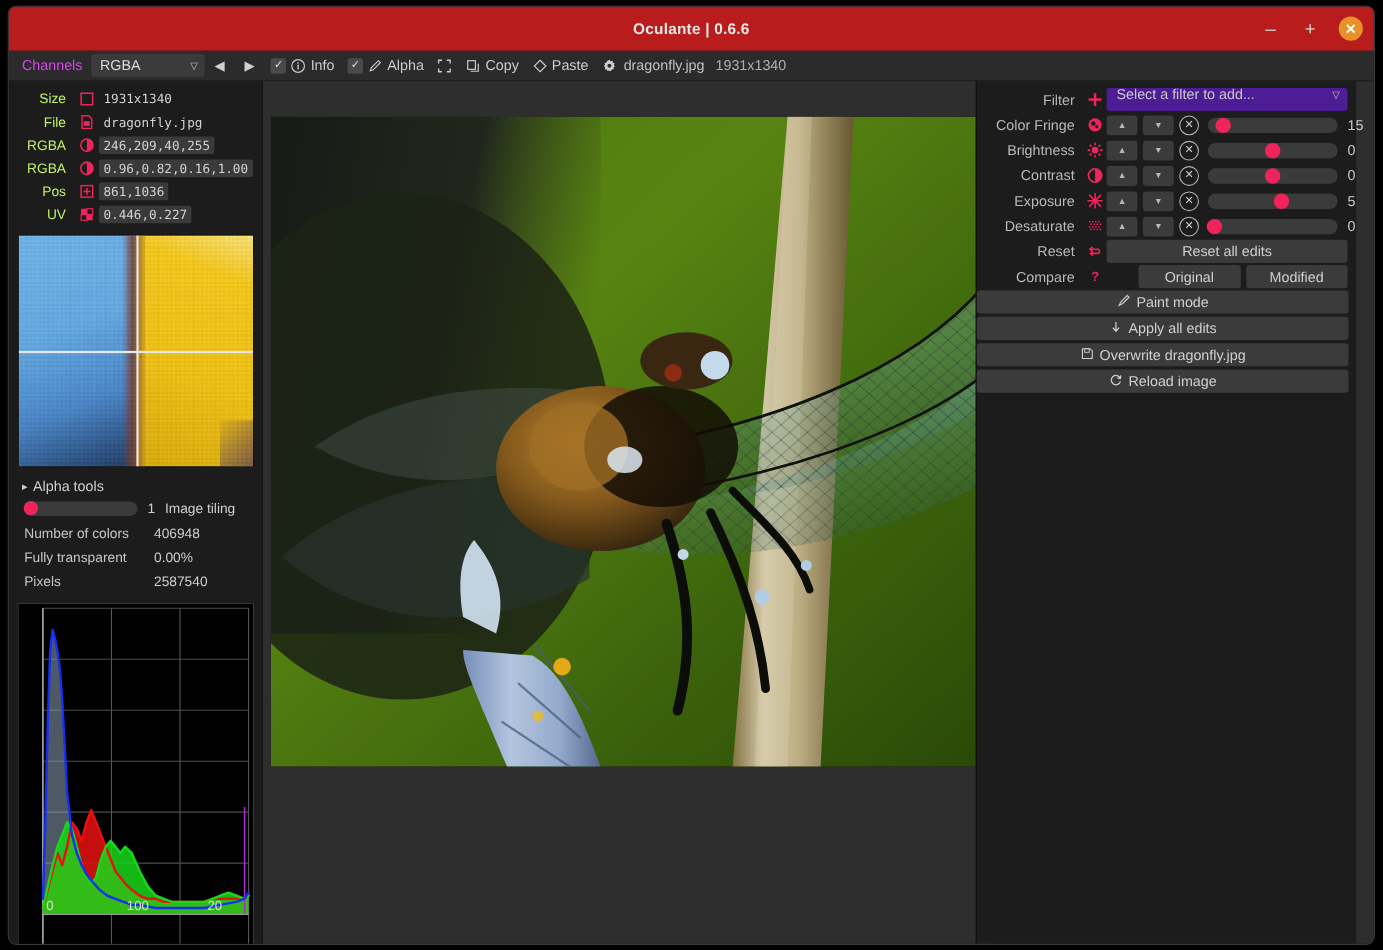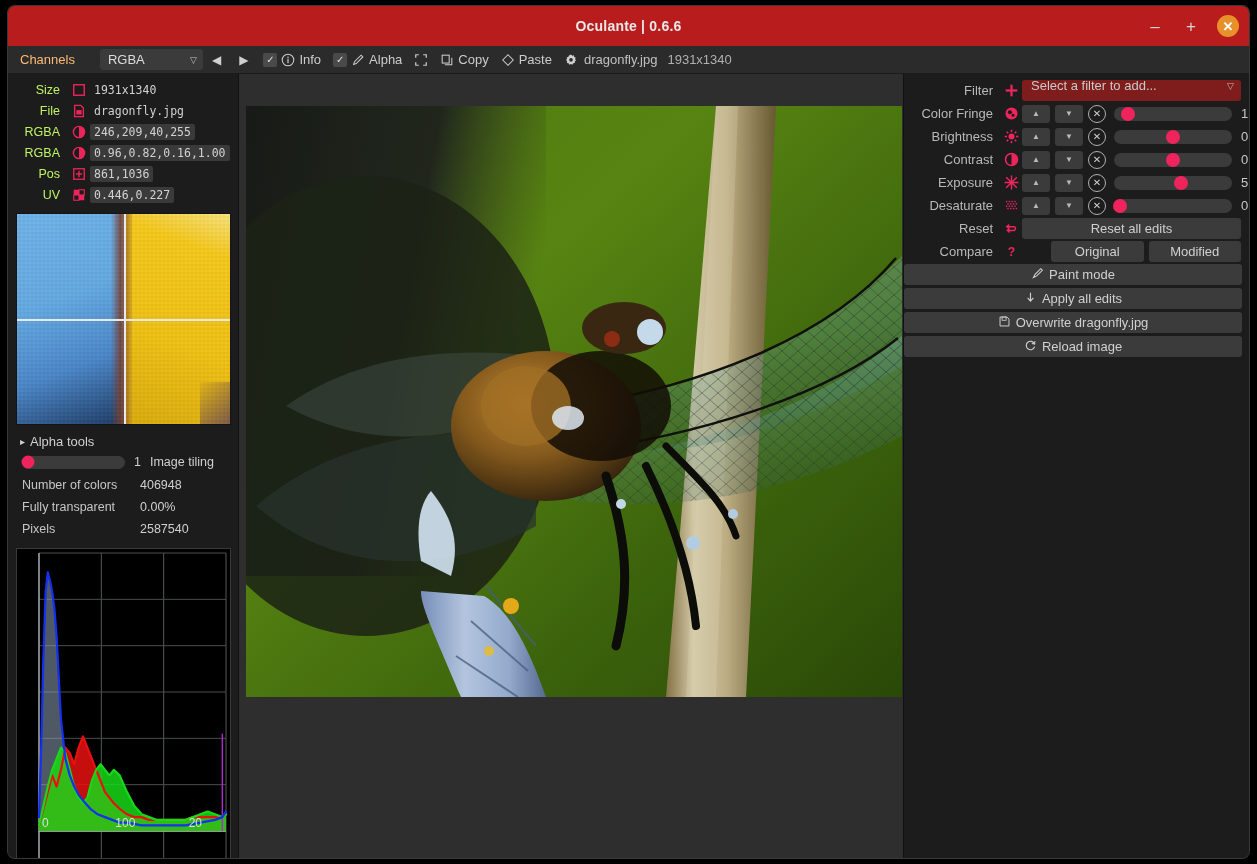--- a/index.html
+++ b/index.html
@@ -45,21 +45,21 @@
   
   .toolbar {
     height: 28px; width: 100%;
     background: #2b2b2b;
     display: flex; align-items: center;
     padding: 0 6px;
     gap: 0;
     font-size: 13px; color: #c8c8c8;
     border-bottom: 1px solid #1b1b1b;
   }
-  .tb-label { color: #fdba74; margin: 0 25px 0 6px; font-size: 13px; }
+  .tb-label { color: #d946ef; margin: 0 8px 0 6px; font-size: 13px; }
   .combo {
     background: #3b3b3b; border: none; border-radius: 3px;
     height: 21px; min-width: 103px;
     display: flex; align-items: center; justify-content: space-between;
     padding: 0 6px 0 8px; color: #dcdcdc; font-size: 13px;
   }
   .combo .caret { font-size: 9px; color: #c0c0c0; margin-left: 8px; }
   .tb-item {
     display: flex; align-items: center; gap: 4px;
     padding: 0 6px; height: 24px; color: #cccccc; font-size: 13px;
@@ -161,34 +161,34 @@
   .canvas {
     position: absolute; left: 231px; top: 0; right: 346px; bottom: 0;
     background: #2e2e2e; overflow: hidden;
   }
   .photo {
     position: absolute; left: 7px; top: 32px; width: 656px; height: 591px;
     overflow: hidden; background: #202020;
   }
   
   .right-panel {
-    position: absolute; right: 0; top: 0; width: 346px; height: 100%;
+    position: absolute; right: 16px; top: 0; width: 346px; height: 100%;
     background: #1c1c1c; border-left: 1px solid #111;
     padding: 6px 8px 0 0;
   }
   .ed-row {
     display: flex; align-items: center; height: 21px; margin-bottom: 2px;
   }
   .ed-label {
     width: 96px; flex: none; text-align: right; padding-right: 7px;
     color: #b9b9b9; font-size: 13px;
   }
   .ed-ico { width: 22px; flex: none; display: flex; align-items: center; justify-content: center; }
   .ed-sel {
-    flex: 1; height: 21px; background: #7f1d1d; border-radius: 3px;
+    flex: 1; height: 21px; background: #4c1d95; border-radius: 3px;
     display: flex; align-items: center; justify-content: space-between;
     padding: 0 7px 10px 9px; color: #c9c9c9; font-size: 13px;
   }
   .ed-sel .caret { font-size: 9px; color: #bbb; }
   .spin {
     width: 28px; height: 18px; background: #3b3b3b; border-radius: 3px;
     display: flex; align-items: center; justify-content: center;
     color: #b9b9b9; font-size: 8px; margin-right: 5px; flex: none;
   }
   .reset-x {

